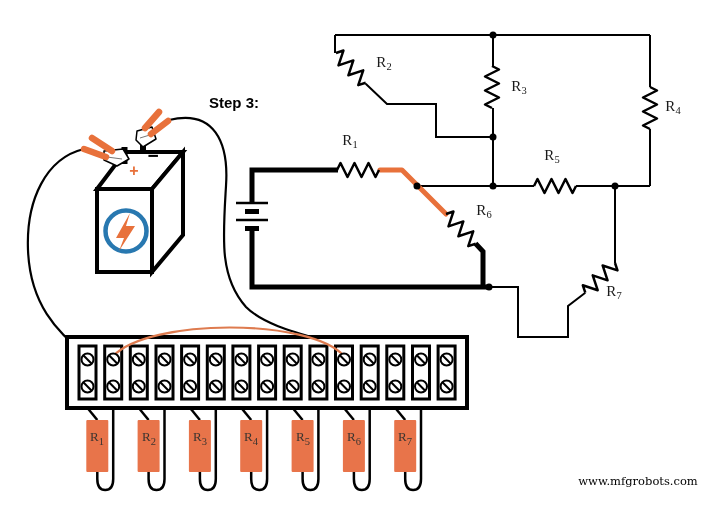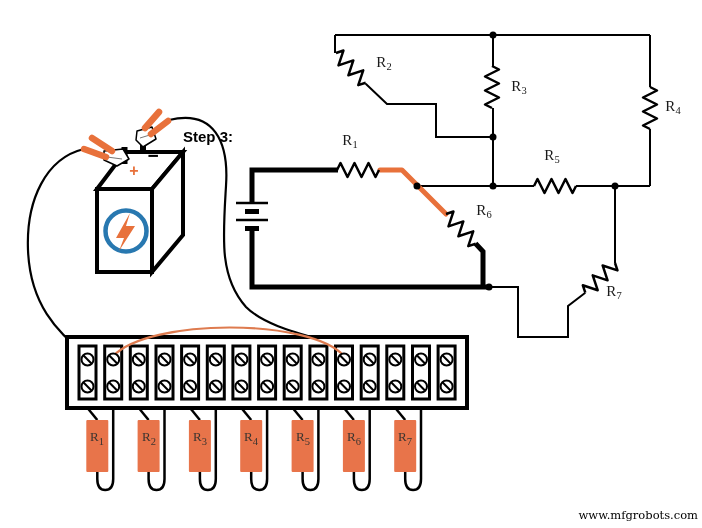--- a/index.html
+++ b/index.html
@@ -21,22 +21,22 @@
   .badge{fill:#fff;stroke:var(--badge-blue,#2878B0);stroke-width:4.5;}
   .bolt{fill:var(--wire-highlight-orange,#E8713B);stroke:none;}
   .cliphandle{stroke:var(--wire-highlight-orange,#E8713B);stroke-width:6.5;stroke-linecap:round;fill:none;}
   .jaw{fill:#fff;stroke:#000;stroke-width:1.5;stroke-linejoin:round;}
   .jawline{stroke:#777;stroke-width:1;fill:none;}
   .post{fill:#000;stroke:none;}
   
   .lbl{position:absolute;transform:translate(-50%,-50%);font-size:15px;color:#1a1a1a;white-space:nowrap;font-family:Liberation Serif, serif;}
   .lbl .sub{font-size:10.5px;vertical-align:-3.5px;}
   .rlbl{font-size:13px;color:var(--label-dark,#3B3430);}
-  .step{position:absolute;left:183px;top:94px;font-size:15px;font-weight:bold;color:#000;white-space:nowrap;margin-top:34px;}
-  .wm{position:absolute;left:578px;top:508px;width:120px;text-align:right;
+  .step{position:absolute;left:209px;top:94px;font-size:15px;font-weight:bold;color:#000;white-space:nowrap;}
+  .wm{position:absolute;left:578px;top:474px;width:120px;text-align:center;
       font-family:"DejaVu Serif",serif;font-size:11.5px;color:#000;white-space:nowrap;}
   .sign{position:absolute;transform:translate(-50%,-50%);font-weight:bold;white-space:nowrap;}
   .sign-plus{color:var(--wire-highlight-orange,#E8713B);font-size:16px;}
   .sign-minus{color:#000;font-size:19px;}
 </style>
 </head>
 <body>
 
 <div id="canvas">
 

